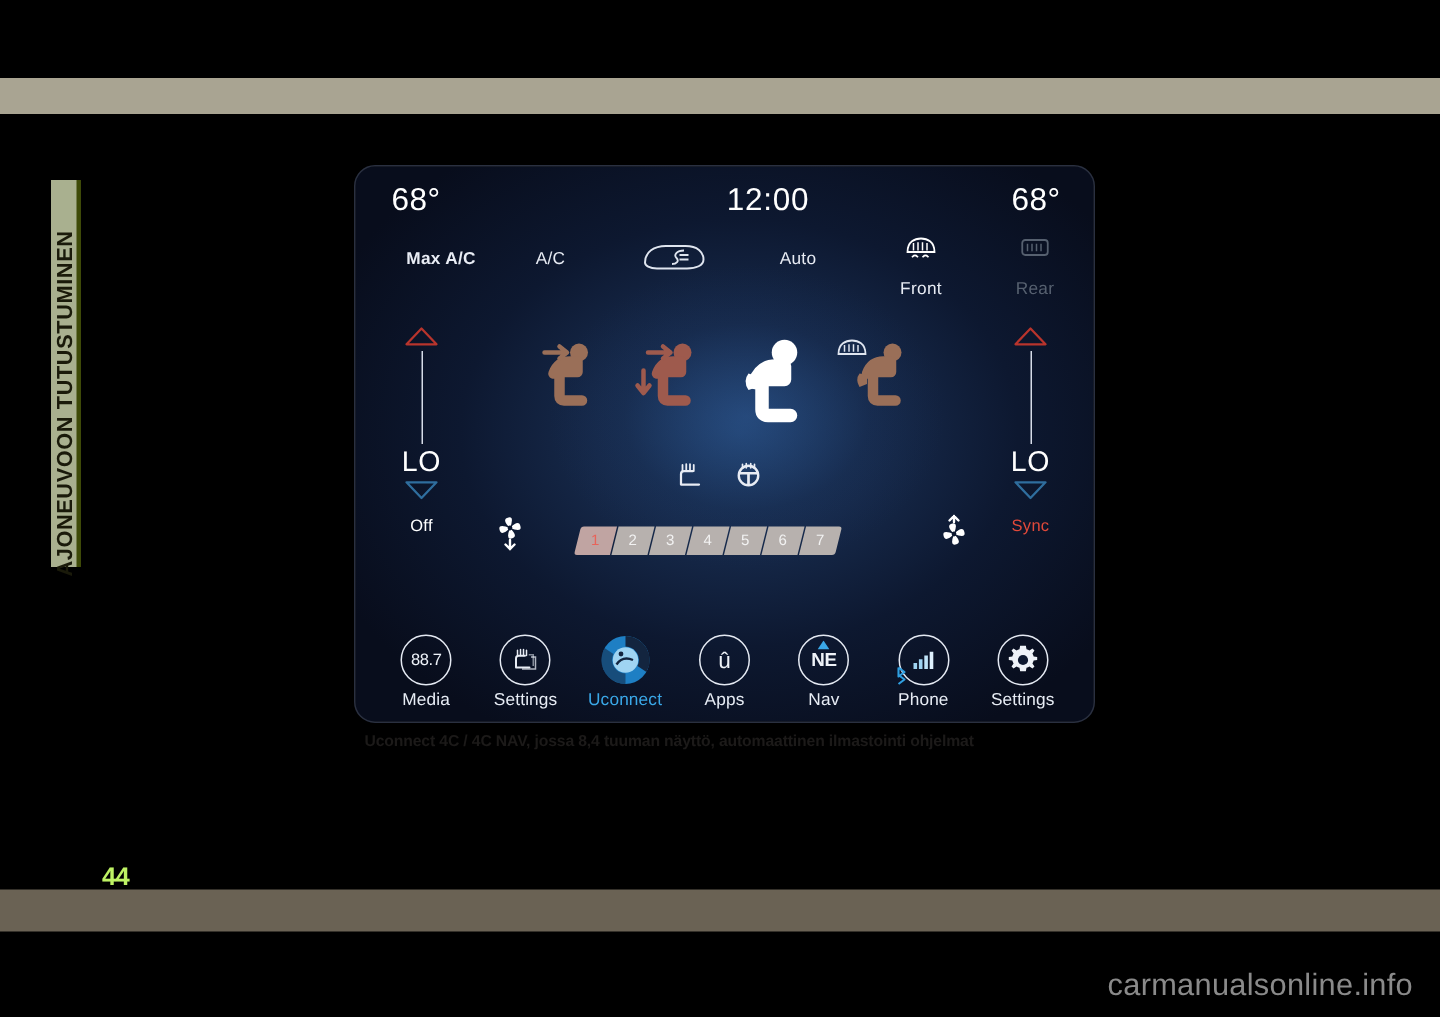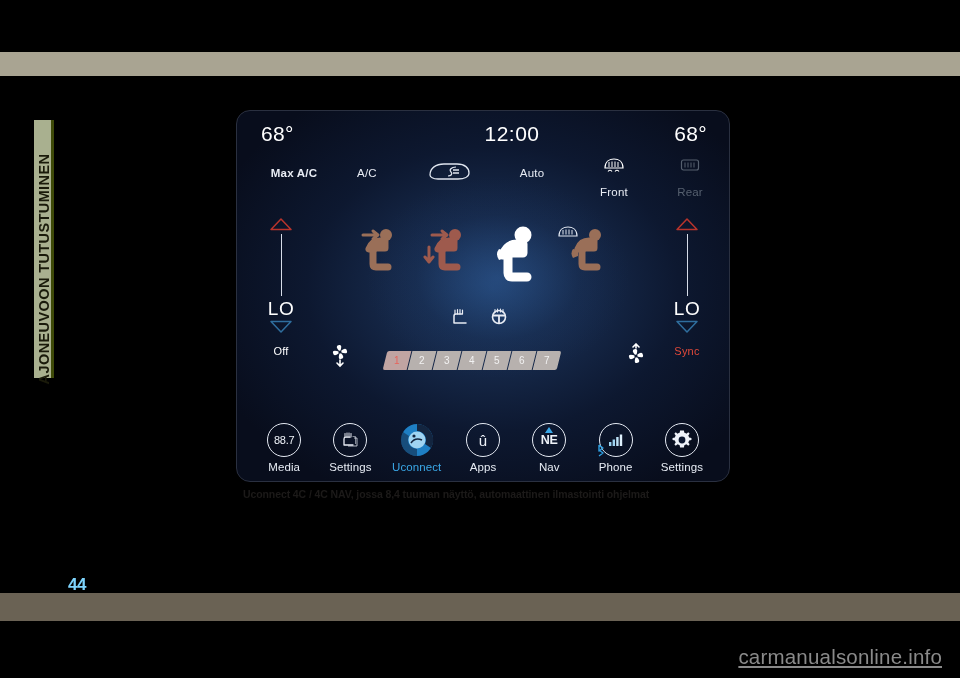--- a/index.html
+++ b/index.html
@@ -47,33 +47,32 @@
     font-weight: bold;
     letter-spacing: 0.4px;
     line-height: 20px;
     text-align: center;
     white-space: nowrap;
   }
 
   .page-number {
     position: absolute;
     left: 68px; top: 575px;
-    color: #7dd3fc;
+    color: #bef264;
     font-size: 17px;
     font-weight: bold;
     letter-spacing: -0.5px;
   }
 
   .site-footer {
     position: absolute;
     right: 18px; top: 645px;
     color: #8a8a8a;
     font-size: 20.5px;
     letter-spacing: 0.2px;
-    text-decoration: underline;
   }
 
   .figure-caption {
     position: absolute;
     left: 243px; top: 488px;
     width: 490px;
     color: #1c1a19;
     font-size: 10.5px;
     font-weight: bold;
     letter-spacing: -0.1px;

